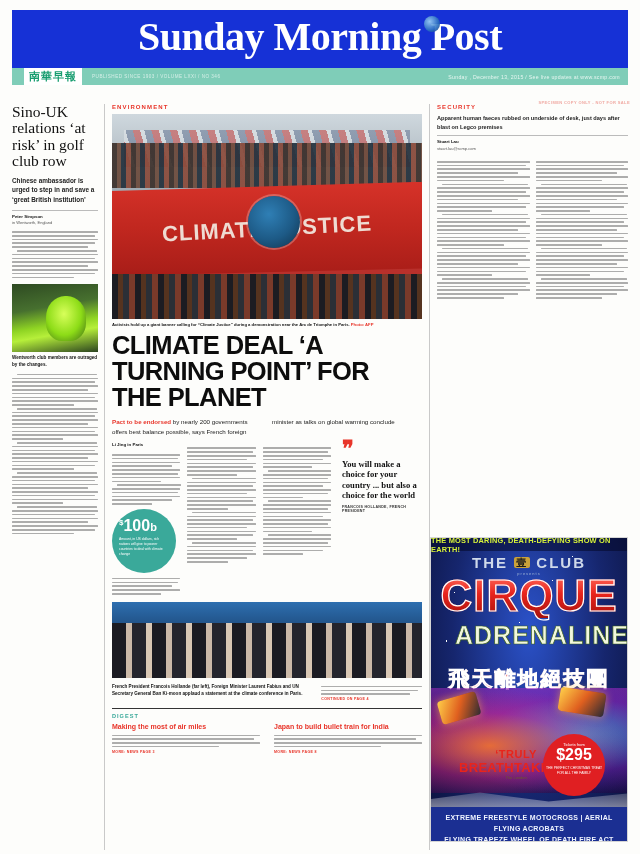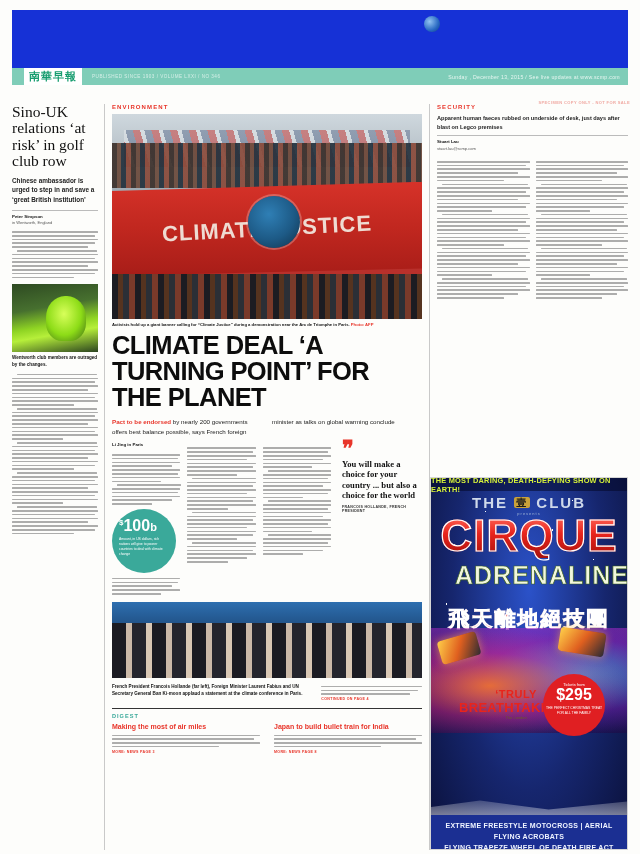--- a/index.html
+++ b/index.html
@@ -184,21 +184,21 @@
   
   .hl-right { font-size:16px; line-height:1.08; margin:0 0 6px 0;
     font-family:"Liberation Serif", serif; color:#111; }
   .sub-right { font-size:5.6px; line-height:1.55; font-weight:bold; color:#222;
     font-family:"Liberation Sans", sans-serif; margin-bottom:4px; }
   .right-body { display:flex; gap:6px; margin-top:4px; }
   .right-body .rb-col { flex:1; }
 
   
   .ad {
-    position:absolute; left:0; right:0; bottom:0; height:373px;
+    position:absolute; left:0; right:0; bottom:8px; height:305px;
     background:radial-gradient(ellipse at 50% 30%, #2b52c9 0%, #16266e 55%, #0a1038 100%);
     overflow:hidden; border:1px solid #d6d6d6;
   }
   .ad-stars { position:absolute; inset:0;
     background-image:
       radial-gradient(1.5px 1.5px at 12% 18%, #fff 50%, transparent 51%),
       radial-gradient(1.2px 1.2px at 28% 9%, #fff 50%, transparent 51%),
       radial-gradient(1.6px 1.6px at 62% 14%, #fff 50%, transparent 51%),
       radial-gradient(1.3px 1.3px at 83% 22%, #fff 50%, transparent 51%),
       radial-gradient(1.4px 1.4px at 45% 28%, #fff 50%, transparent 51%),
@@ -259,20 +259,21 @@
     background:linear-gradient(180deg, rgba(255,255,255,.15), rgba(255,255,255,.45));
     clip-path:polygon(0 55%, 25% 20%, 60% 70%, 100% 25%, 100% 100%, 0 100%); }
 </style>
 </head>
 <body>
 
 <div class="page">
 
   <div class="masthead-wrap">
     <div class="masthead">
+      <div class="masthead-title">Sunday Morning Post</div>
       <div class="masthead-globe"></div>
     </div>
     <div class="subbar">
       <div class="subbar-cn">南華早報</div>
       <div class="subbar-pub">PUBLISHED SINCE 1903 / VOLUME LXXI / NO 346</div>
       <div class="subbar-date">Sunday , December 13, 2015 / See live updates at www.scmp.com</div>
     </div>
   </div>
   <div class="specimen">SPECIMEN COPY
 ONLY - NOT FOR SALE</div>

